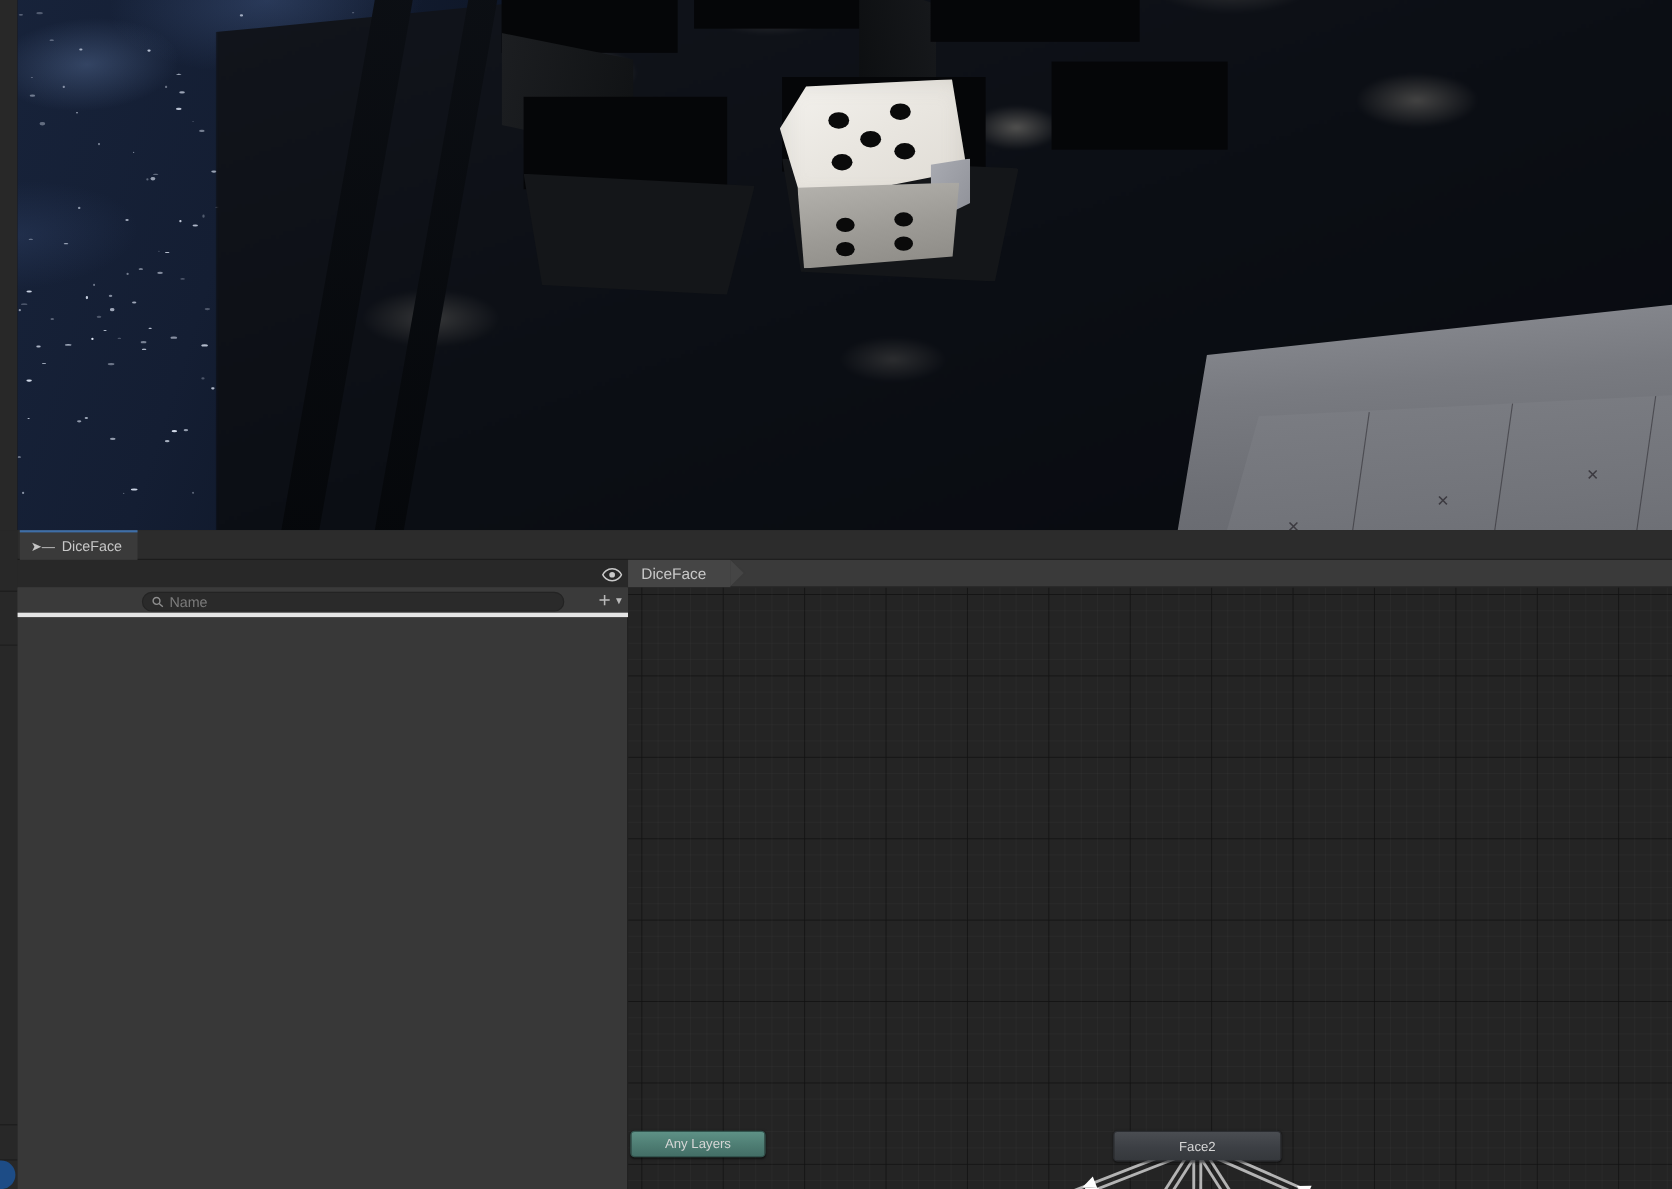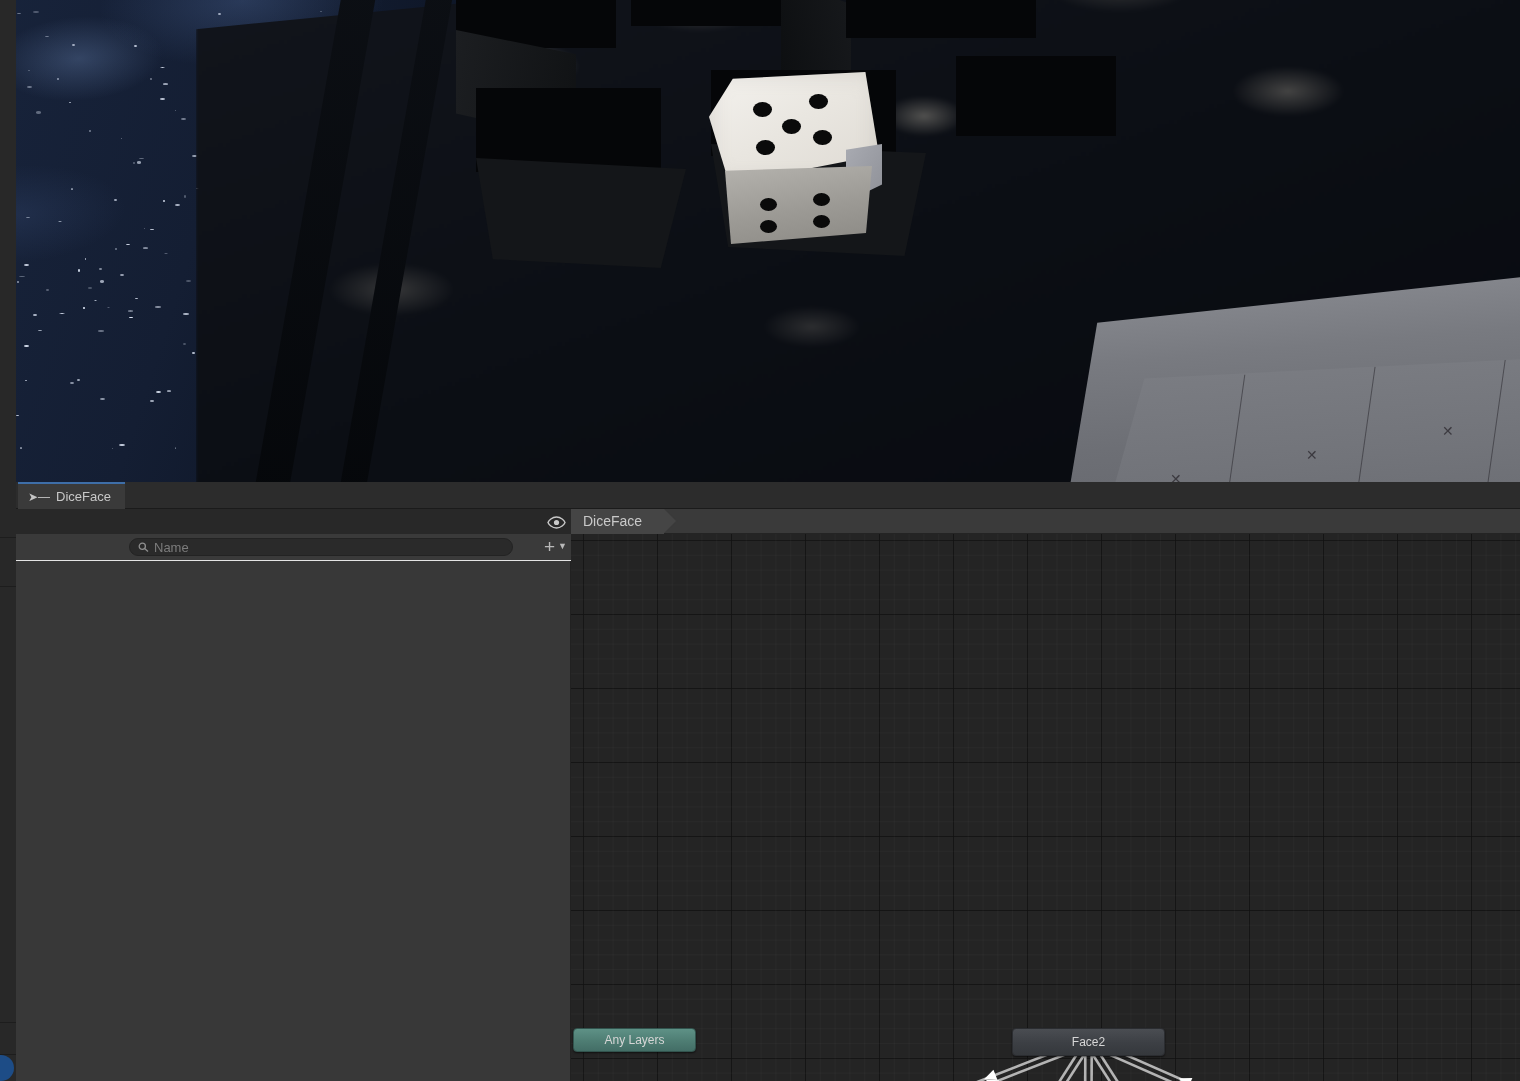--- a/index.html
+++ b/index.html
@@ -124,21 +124,21 @@
     display: flex; align-items: center; justify-content: center; cursor: default;
   }
 
   .params-pane {
     position: absolute; left: 16px; top: 52px; width: 555px; height: 547px;
     background: #383838; border-right: 1px solid #212121;
   }
   .search-row {
     position: absolute; left: 0; top: 0; width: 555px; height: 27px;
     background: #3a3a3a; display: flex; align-items: center;
-    border-bottom: 1px solid #e5e5e5;
+    border-bottom: 4px solid #e5e5e5;
     text-decoration: underline;
   }
   .search-box {
     position: absolute; left: 113px; top: 4px; width: 384px; height: 18px;
     background: #2a2a2a; border: 1px solid #232323; border-radius: 9px;
     display: flex; align-items: center; padding: 0 8px; gap: 5px;
   }
   .search-box .ph { color: #7c7c7c; font-size: 13px; }
   .plus-btn {
     position: absolute; left: 528px; top: 3px; display: flex; align-items: center; gap: 3px;

